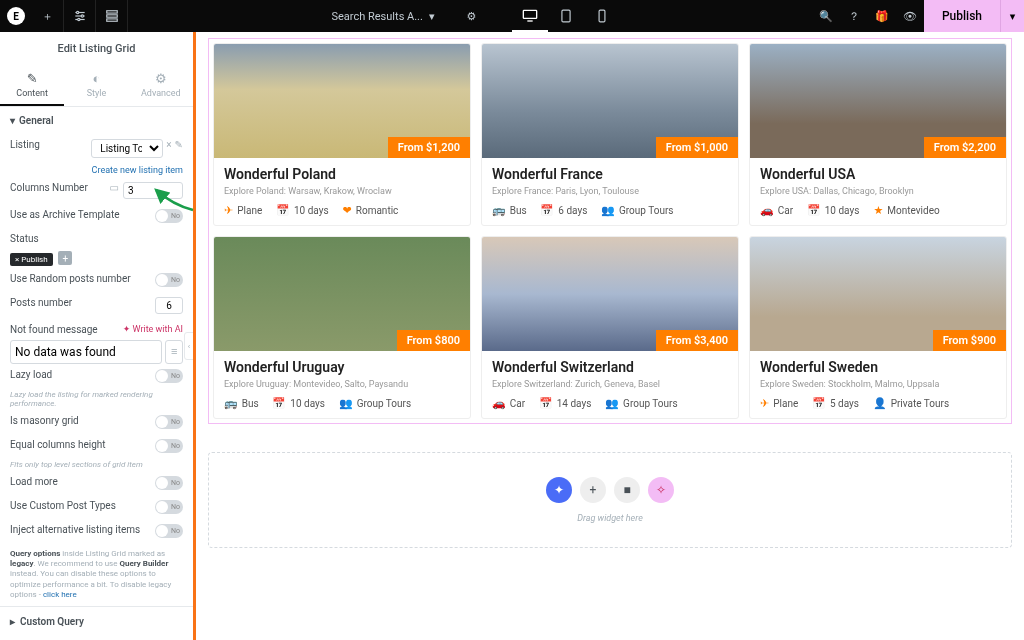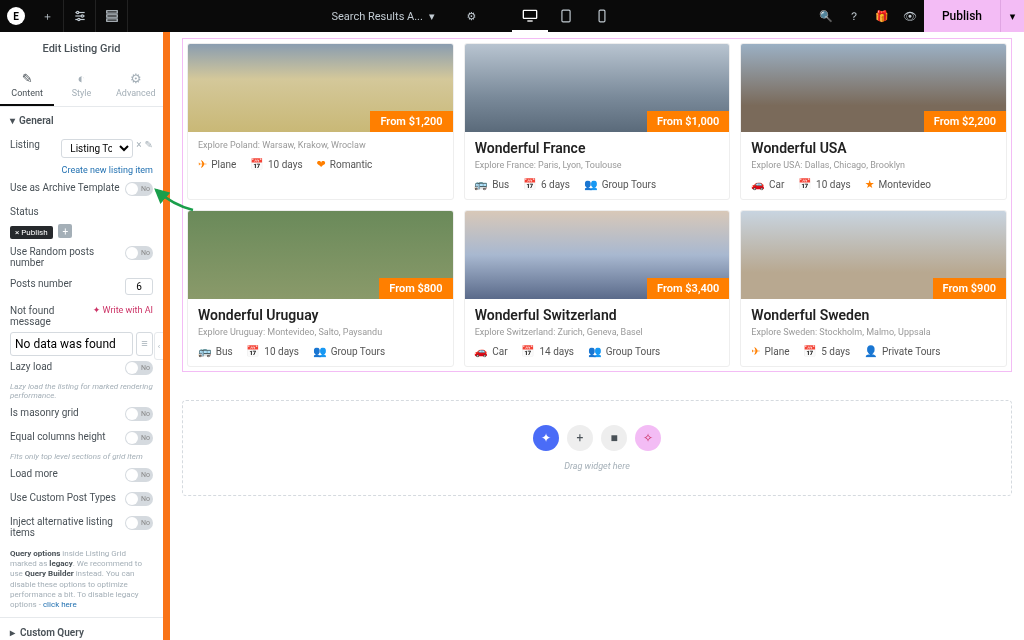--- a/index.html
+++ b/index.html
@@ -12,21 +12,21 @@
 .tb-center{flex:1;display:flex;justify-content:center;align-items:center;gap:11px}
 .tb-page{display:flex;align-items:center;gap:6px;padding:0 12px;height:32px}
 .tb-devices{display:flex;gap:0;margin-left:16px}
 .tb-device{width:36px;height:32px;display:flex;align-items:center;justify-content:center;cursor:pointer}
 .tb-device.active{border-bottom:2px solid #fff}
 .tb-right{display:flex;align-items:center}
 .tb-icon{width:28px;height:32px;display:flex;align-items:center;justify-content:center;cursor:pointer}
 .publish{background:#f3bcf5;color:#000;height:32px;padding:0 18px;display:flex;align-items:center;font-weight:500;font-size:12px;cursor:pointer}
 .publish-dd{background:#f3bcf5;color:#000;height:32px;width:24px;display:flex;align-items:center;justify-content:center;border-left:1px solid #e0a5e3;cursor:pointer}
 .main{display:flex;height:608px}
-.sidebar{width:170px;border-right:7px solid #f97316;background:#fff;overflow-y:auto;position:relative}
+.sidebar{width:196px;border-right:3px solid #f97316;background:#fff;overflow-y:auto;position:relative}
 .panel-title{text-align:center;padding:10px 0;font-size:11px;font-weight:500;color:#495157}
 .tabs{display:flex;border-bottom:1px solid #e6e9ec}
 .tab{flex:1;text-align:center;padding:6px 0;cursor:pointer;font-size:9px;color:#a4afb7}
 .tab.active{border-bottom:2px solid #0a0a0a;color:#495157}
 .tab-ico{font-size:13px;display:block;margin-bottom:2px}
 .section-hdr{display:flex;align-items:center;gap:4px;padding:8px 10px;font-size:10px;font-weight:600;cursor:pointer}
 .controls{padding:0 10px}
 .ctrl{display:flex;justify-content:space-between;padding:5px 0;font-size:10px;color:#495157}
 .ctrl-label{flex:1}
 .ctrl-sel{border:1px solid #d5dadf;border-radius:3px;padding:2px 4px;font-size:10px;width:72px;background:#fff}
@@ -41,21 +41,21 @@
 .hint{font-size:8px;color:#a4afb7;font-style:italic;padding:2px 0}
 .note{font-size:8px;color:#a4afb7;padding:6px 0;line-height:1.3}
 .note b{color:#495157}
 .note a{color:#2271b1}
 .acc-item{border-top:1px solid #e6e9ec;padding:9px 10px;font-size:10px;font-weight:600;cursor:pointer;display:flex;align-items:center;gap:5px}
 .collapse-tab{position:absolute;right:-1px;top:300px;width:10px;height:28px;background:#fff;border:1px solid #e6e9ec;border-radius:3px 0 0 3px;display:flex;align-items:center;justify-content:center;cursor:pointer;font-size:8px;color:#a4afb7}
 .arrow{position:absolute;left:148px;top:185px;z-index:10;pointer-events:none}
 .canvas{flex:1;background:#fff;padding:6px 12px;overflow-y:auto}
 .grid-wrap{border:1px solid #f3bcf5;padding:4px;display:grid;grid-template-columns:repeat(3,1fr);gap:10px}
 .card{border:1px solid #eee;border-radius:3px;overflow:hidden;background:#fff}
-.card-img{height:88px;background:#ccc;position:relative;background-size:cover;background-position:center}
+.card-img{height:114px;background:#ccc;position:relative;background-size:cover;background-position:center}
 .price{position:absolute;bottom:0;right:0;background:#ff7f00;color:#fff;font-size:11px;font-weight:600;padding:4px 10px}
 .card-body{padding:8px 10px}
 .card-title{font-size:14px;font-weight:600;color:#222;margin-bottom:4px}
 .card-sub{font-size:9px;color:#999;margin-bottom:8px}
 .card-meta{display:flex;gap:14px;font-size:10px;color:#555;align-items:center}
 .meta{display:flex;align-items:center;gap:4px}
 .meta-ico{color:#ff7f00;font-size:11px}
 .dropzone{margin-top:28px;border:1px dashed #d5dadf;border-radius:4px;padding:24px;text-align:center}
 .dz-btns{display:flex;justify-content:center;gap:8px;margin-bottom:10px}
 .dz-btn{width:26px;height:26px;border-radius:50%;display:flex;align-items:center;justify-content:center;font-size:12px;cursor:pointer;background:#eee}
@@ -147,20 +147,25 @@
       </div>
     <div class="controls">
       <div class="ctrl">
         <span class="ctrl-label">Listing</span>
         <select class="ctrl-sel"><option>Listing Tours</option></select>
         <span style="margin-left:3px;color:#a4afb7;cursor:pointer">×</span>
         <span style="margin-left:3px;color:#a4afb7;cursor:pointer">✎</span>
       </div>
       <div class="link-txt">Create new listing item</div>
       <div class="ctrl">
+        <span class="ctrl-label">Columns Number</span>
+        <span style="color:#a4afb7;margin-right:4px">▭</span>
+        <input class="ctrl-num" value="3" style="">
+      </div>
+      <div class="ctrl">
         <span class="ctrl-label">Use as Archive Template</span>
         <div class="toggle">
             <span>No</span>
           </div>
       </div>
       <div class="ctrl">
           <span class="ctrl-label">Status</span>
         </div>
       <div style="padding:2px 0">
         <span class="status-tag">× <span>Publish</span></span>
@@ -243,20 +248,21 @@
     <path d="M45,25 Q25,20 8,5" stroke="#1a9e4b" stroke-width="2.5" fill="none" marker-end="url(#ah)"></path>
   </svg>
 
   <div class="canvas">
     <div class="grid-wrap" id="grid">
         <div class="card">
     <div class="card-img img1">
       <div class="price">From $1,200</div>
     </div>
     <div class="card-body">
+      <div class="card-title">Wonderful Poland</div>
       <div class="card-sub">Explore Poland: Warsaw, Krakow, Wroclaw</div>
       <div class="card-meta">
         <div class="meta">
                 <span class="meta-ico">✈</span>
                 <span>Plane</span>
               </div>
         <div class="meta">
                 <span class="meta-ico">📅</span>
                 <span>10 days</span>
               </div>

